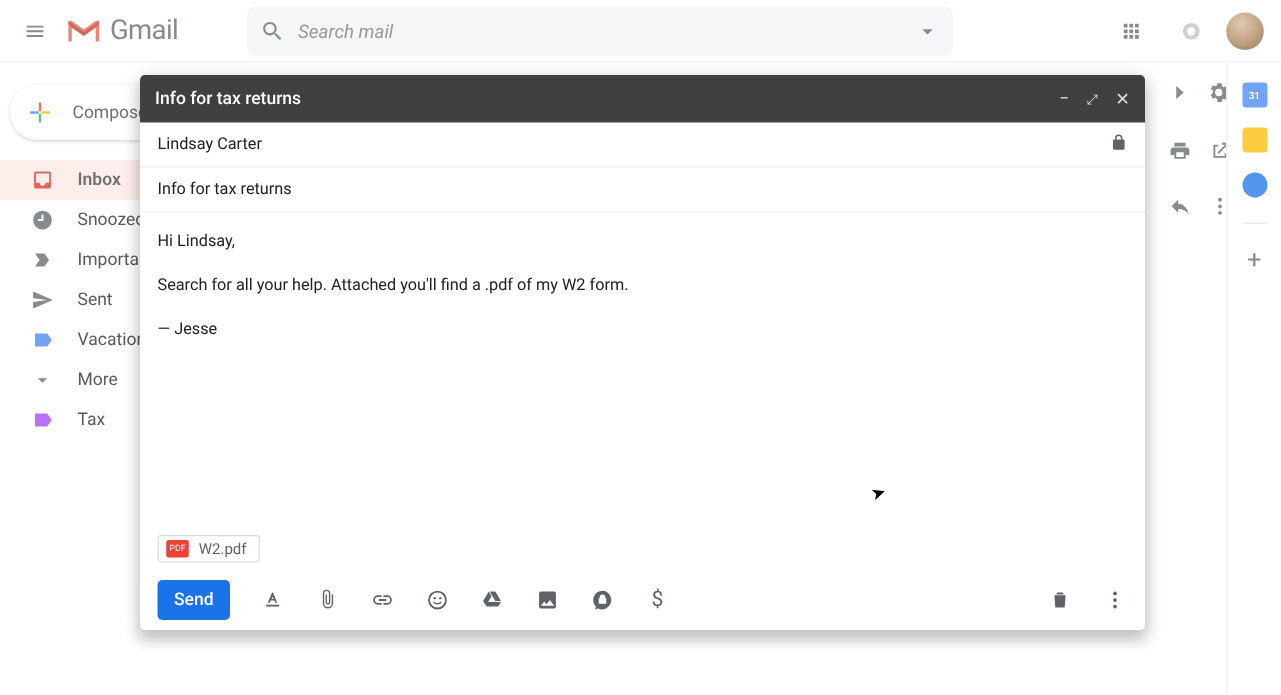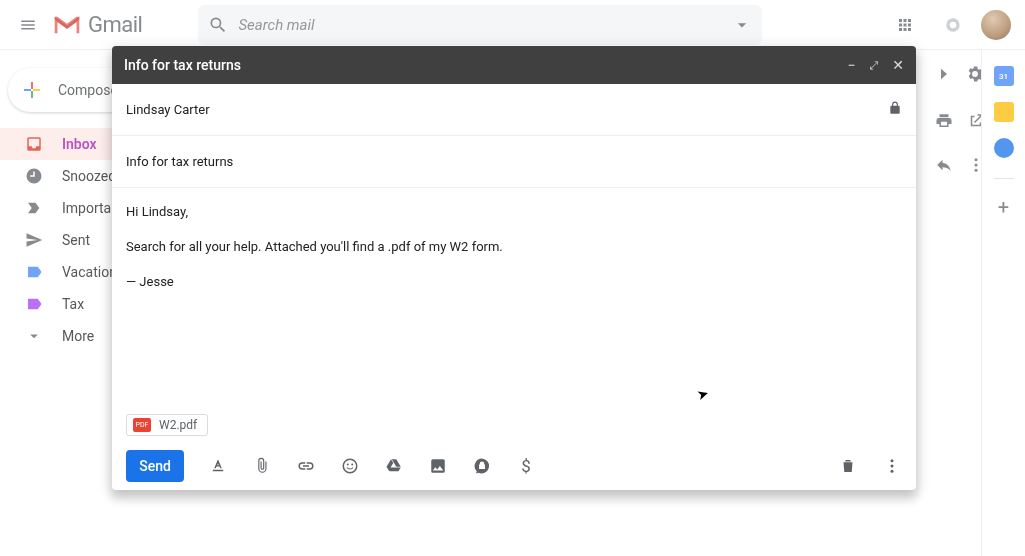--- a/index.html
+++ b/index.html
@@ -20,21 +20,21 @@
 .icon-btn { width:40px; height:40px; display:flex; align-items:center; justify-content:center; border-radius:50%; cursor:pointer; }
 .avatar { width:30px; height:30px; border-radius:50%; background:radial-gradient(circle at 40% 30%, #d7b899, #a67c52 60%, #5e4a38 100%); }
 
 
 .sidebar { position:absolute; top:50px; left:0; width:200px; padding-top:10px; }
 .compose { margin:8px 6px 16px 8px; height:44px; width:130px; border-radius:22px; box-shadow:0 1px 3px rgba(60,64,67,.3); display:flex; align-items:center; padding-left:12px; cursor:pointer; background:#fff;}
 .compose-plus { width:24px; height:24px; position:relative; margin-right:14px;}
 .compose-label { font-size:14px; color:#3c4043; }
 .nav-item { height:32px; display:flex; align-items:center; padding-left:24px; border-top-right-radius:16px; border-bottom-right-radius:16px; cursor:pointer; font-size:14px; color:#202124;}
 .nav-item .nav-icon { width:20px; height:20px; margin-right:18px; display:flex; align-items:center; justify-content:center; }
-.nav-item.selected { background:#fce8e6; color:#a21caf; font-weight:600; }
+.nav-item.selected { background:#fce8e6; color:#404040; font-weight:600; }
 .nav-item.selected svg { fill:#d93025; }
 .nav-item svg { fill:#5f6368; }
 
 
 .main-icons-top { position:absolute; top:64px; right:40px; display:flex; gap:12px; align-items:center;}
 .main-icons-top svg { fill:#5f6368; }
 .print-row { position:absolute; top:112px; right:40px; display:flex; gap:14px;}
 .print-row svg{ fill:#5f6368;}
 .reply-row { position:absolute; top:156px; right:40px; display:flex; gap:14px;}
 .reply-row svg{ fill:#5f6368;}
@@ -43,26 +43,26 @@
 .sidepanel { position:absolute; right:0; top:50px; width:44px; height:506px; border-left:1px solid #ebebeb; display:flex; flex-direction:column; align-items:center; padding-top:16px; gap:16px; background:#fff;}
 .sp-item { width:20px; height:20px; border-radius:3px; }
 .sp-cal{ background:#4285f4; position:relative;}
 .sp-cal::after{content:"31"; color:#fff; font-size:8px; position:absolute; inset:0; display:flex; align-items:center; justify-content:center; font-weight:600;}
 .sp-keep{ background:#fbbc04;}
 .sp-tasks{ background:#1a73e8; border-radius:50%;}
 .sp-divider{ width:20px; height:1px; background:#dadce0; margin-top:4px;}
 .sp-plus{ font-size:20px; color:#5f6368; cursor:pointer;}
 
 
-.dialog { position:absolute; top:46px; left:112px; width:804px; height:444px; background:#fff; border-radius:4px; box-shadow:0 8px 10px 1px rgba(0,0,0,.14),0 3px 14px 2px rgba(0,0,0,.12); z-index:10; display:flex; flex-direction:column; overflow:hidden;}
+.dialog { position:absolute; top:60px; left:112px; width:804px; height:444px; background:#fff; border-radius:4px; box-shadow:0 8px 10px 1px rgba(0,0,0,.14),0 3px 14px 2px rgba(0,0,0,.12); z-index:10; display:flex; flex-direction:column; overflow:hidden;}
 .dlg-titlebar{ height:38px; background:#404040; color:#fff; display:flex; align-items:center; padding:0 12px; font-size:14px;}
 .dlg-title-text{ flex:1; font-weight:500;}
 .dlg-title-icons{ display:flex; gap:14px; align-items:center;}
 .dlg-title-icons span{ cursor:pointer; font-size:14px; color:#ddd;}
-.dlg-field{ height:52px; display:flex; align-items:center; padding:0 14px; font-size:13px; color:#202124; border-bottom:1px solid #eee; }
+.dlg-field{ height:36px; display:flex; align-items:center; padding:0 14px; font-size:13px; color:#202124; border-bottom:1px solid #eee; }
 .dlg-field .lock{ margin-left:auto; }
 .dlg-body{ flex:1; padding:14px; font-size:13px; color:#222; line-height:1.6;}
 .dlg-body p{ margin-bottom:14px;}
 .attach-row{ padding:0 14px 6px; }
 .attachment-chip{ display:inline-flex; align-items:center; border:1px solid #dadce0; border-radius:3px; padding:3px 10px 3px 6px; font-size:12px; color:#5f6368; }
 .pdf-badge{ width:18px; height:14px; background:#ea4335; color:#fff; font-size:7px; font-weight:400; border-radius:2px; display:flex; align-items:center; justify-content:center; margin-right:8px; }
 .dlg-toolbar{ height:48px; display:flex; align-items:center; padding:0 14px; gap:24px;}
 .send-btn{ background:#1a73e8; color:#fff; border:none; border-radius:4px; height:32px; width:58px; font-size:14px; font-weight:500; cursor:pointer;}
 .toolbar-icon { width:20px; height:20px; display:flex; align-items:center; justify-content:center; cursor:pointer; color:#5f6368;}
 .toolbar-icon svg{ fill:#5f6368; }
@@ -158,32 +158,32 @@
     <span class="nav-icon">
         <svg width="18" height="18" viewBox="0 0 24 24">
           <path fill="#4285f4" d="M17 5H4v14h13l5-7z"></path>
         </svg>
       </span>
     <span>Vacation</span>
   </div>
   <div class="nav-item">
     <span class="nav-icon">
         <svg width="18" height="18" viewBox="0 0 24 24">
+          <path d="M7 10l5 5 5-5z"></path>
+        </svg>
+      </span>
+    <span>More</span>
+  </div>
+  <div class="nav-item">
+    <span class="nav-icon">
+        <svg width="18" height="18" viewBox="0 0 24 24">
           <path fill="#a142f4" d="M17 5H4v14h13l5-7z"></path>
         </svg>
       </span>
     <span>Tax</span>
-  </div>
-  <div class="nav-item">
-    <span class="nav-icon">
-        <svg width="18" height="18" viewBox="0 0 24 24">
-          <path d="M7 10l5 5 5-5z"></path>
-        </svg>
-      </span>
-    <span>More</span>
   </div>
 </div>
 
 <div class="main-icons-top">
   <svg width="18" height="18" viewBox="0 0 24 24">
       <path d="M8 5l8 7-8 7z"></path>
     </svg>
   <svg width="20" height="20" viewBox="0 0 24 24">
       <path d="M19.14 12.94a7.49 7.49 0 0 0 0-1.88l2.03-1.58-2-3.46-2.39.96a7.43 7.43 0 0 0-1.62-.94L14.8 3h-4l-.36 2.04a7.43 7.43 0 0 0-1.62.94l-2.39-.96-2 3.46 2.03 1.58a7.49 7.49 0 0 0 0 1.88L4.43 14.5l2 3.46 2.39-.96a7.43 7.43 0 0 0 1.62.94L10.8 21h4l.36-2.04a7.43 7.43 0 0 0 1.62-.94l2.39.96 2-3.46zM12 15.5A3.5 3.5 0 1 1 15.5 12 3.5 3.5 0 0 1 12 15.5z"></path>
     </svg>

